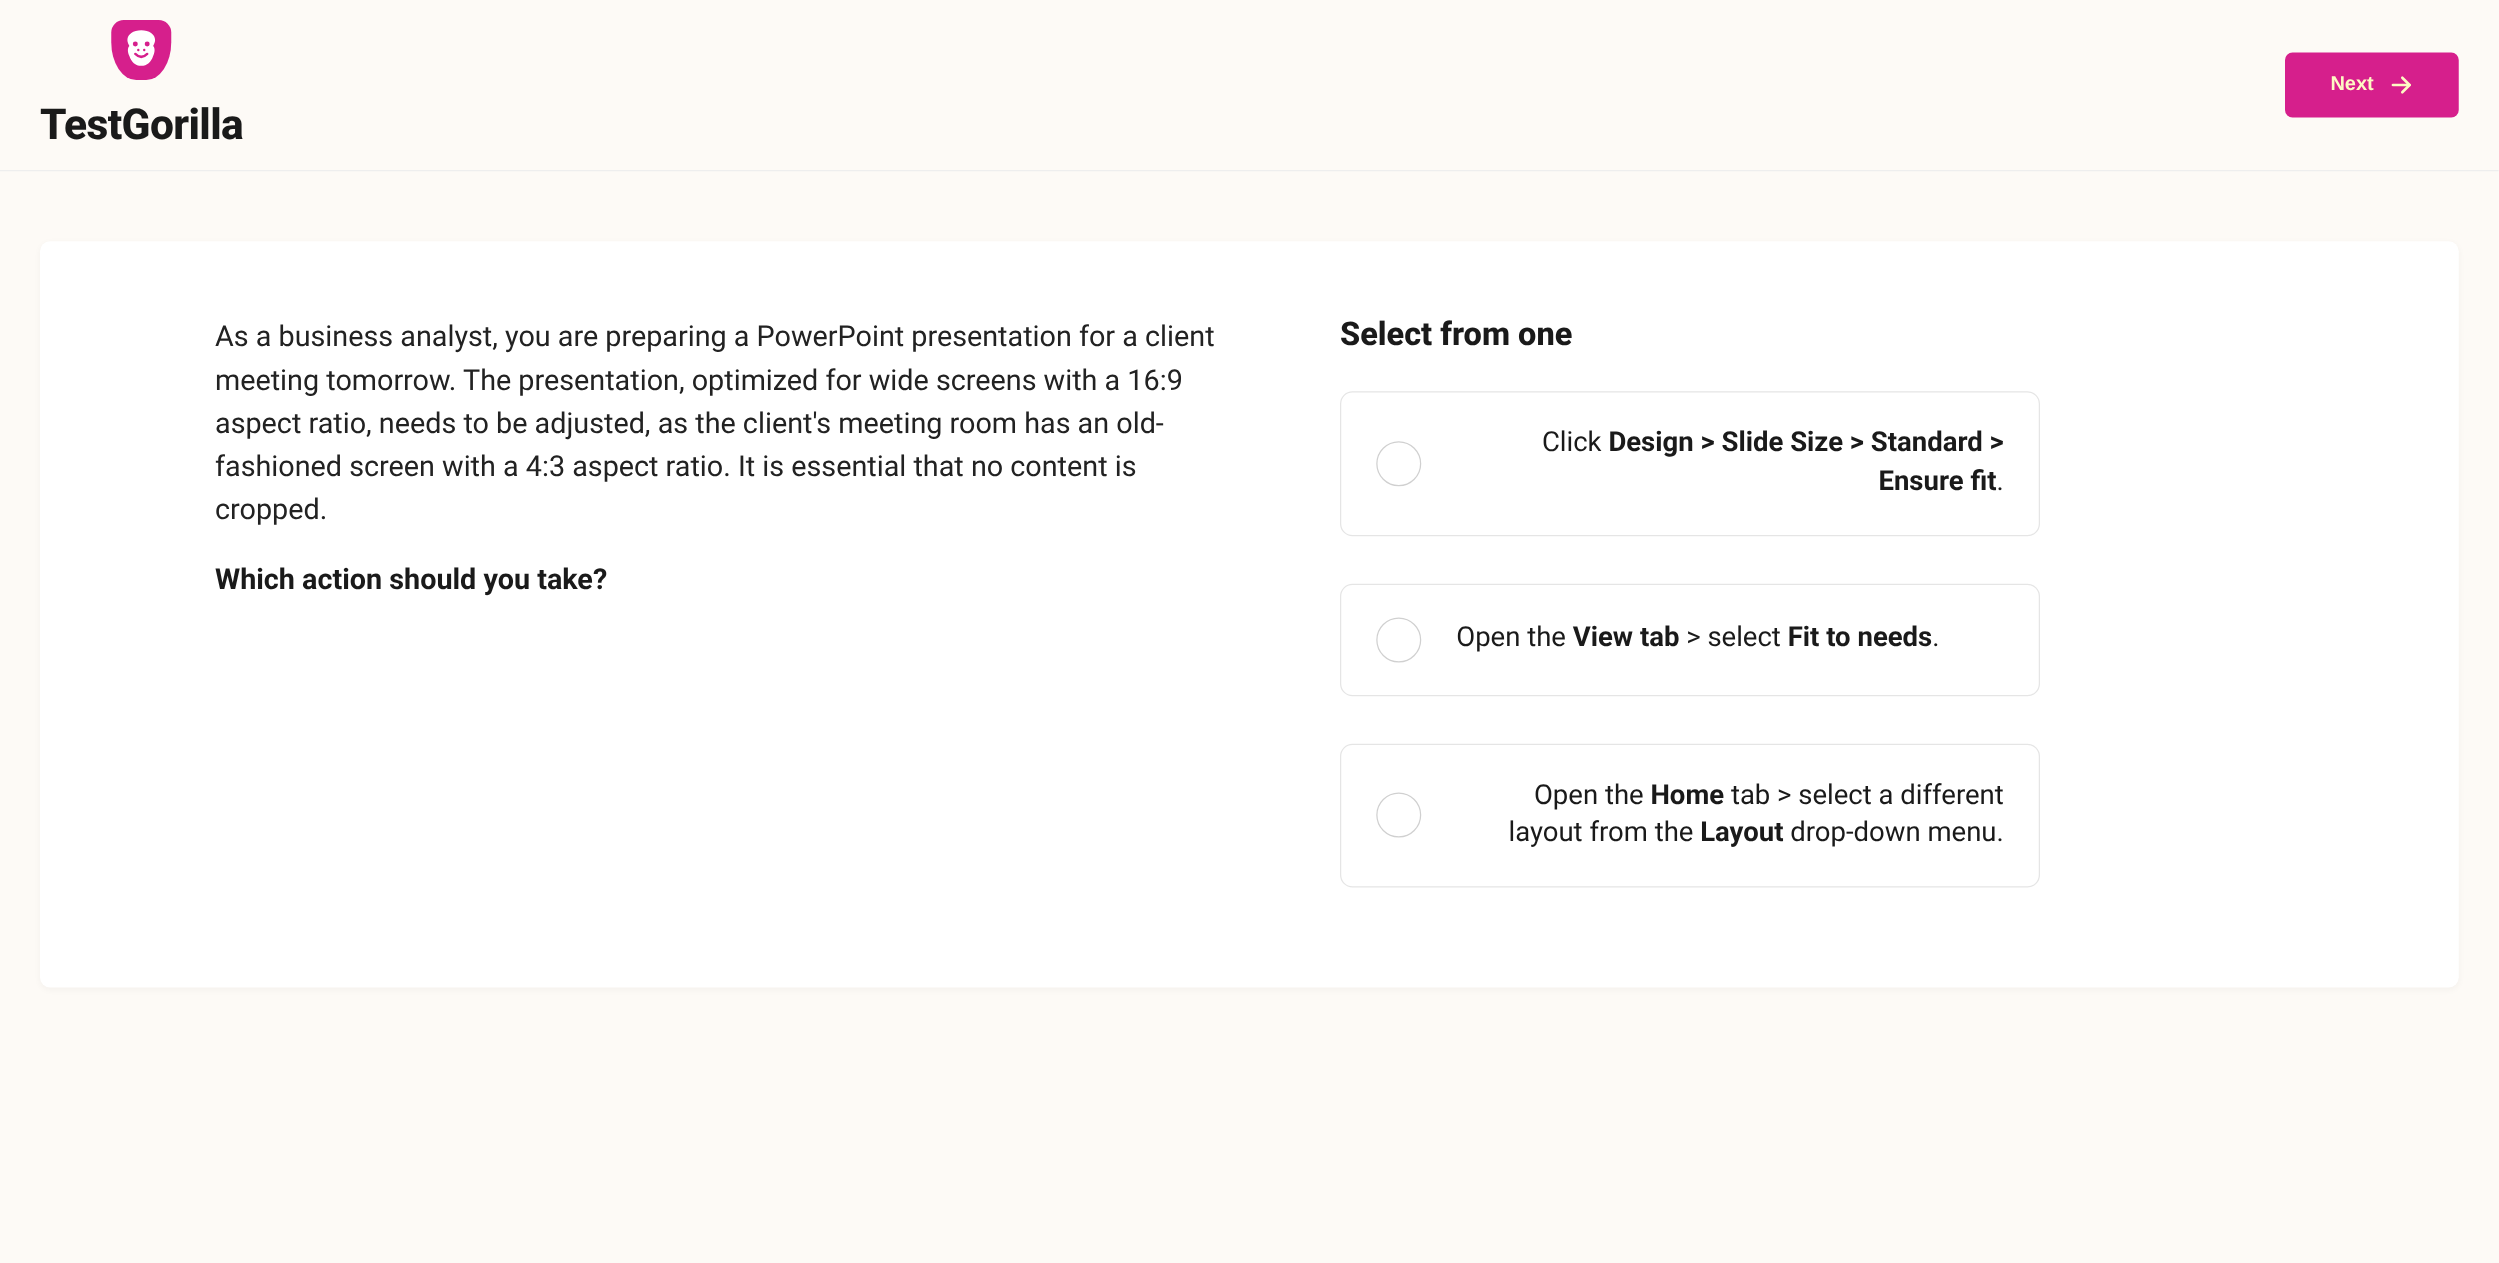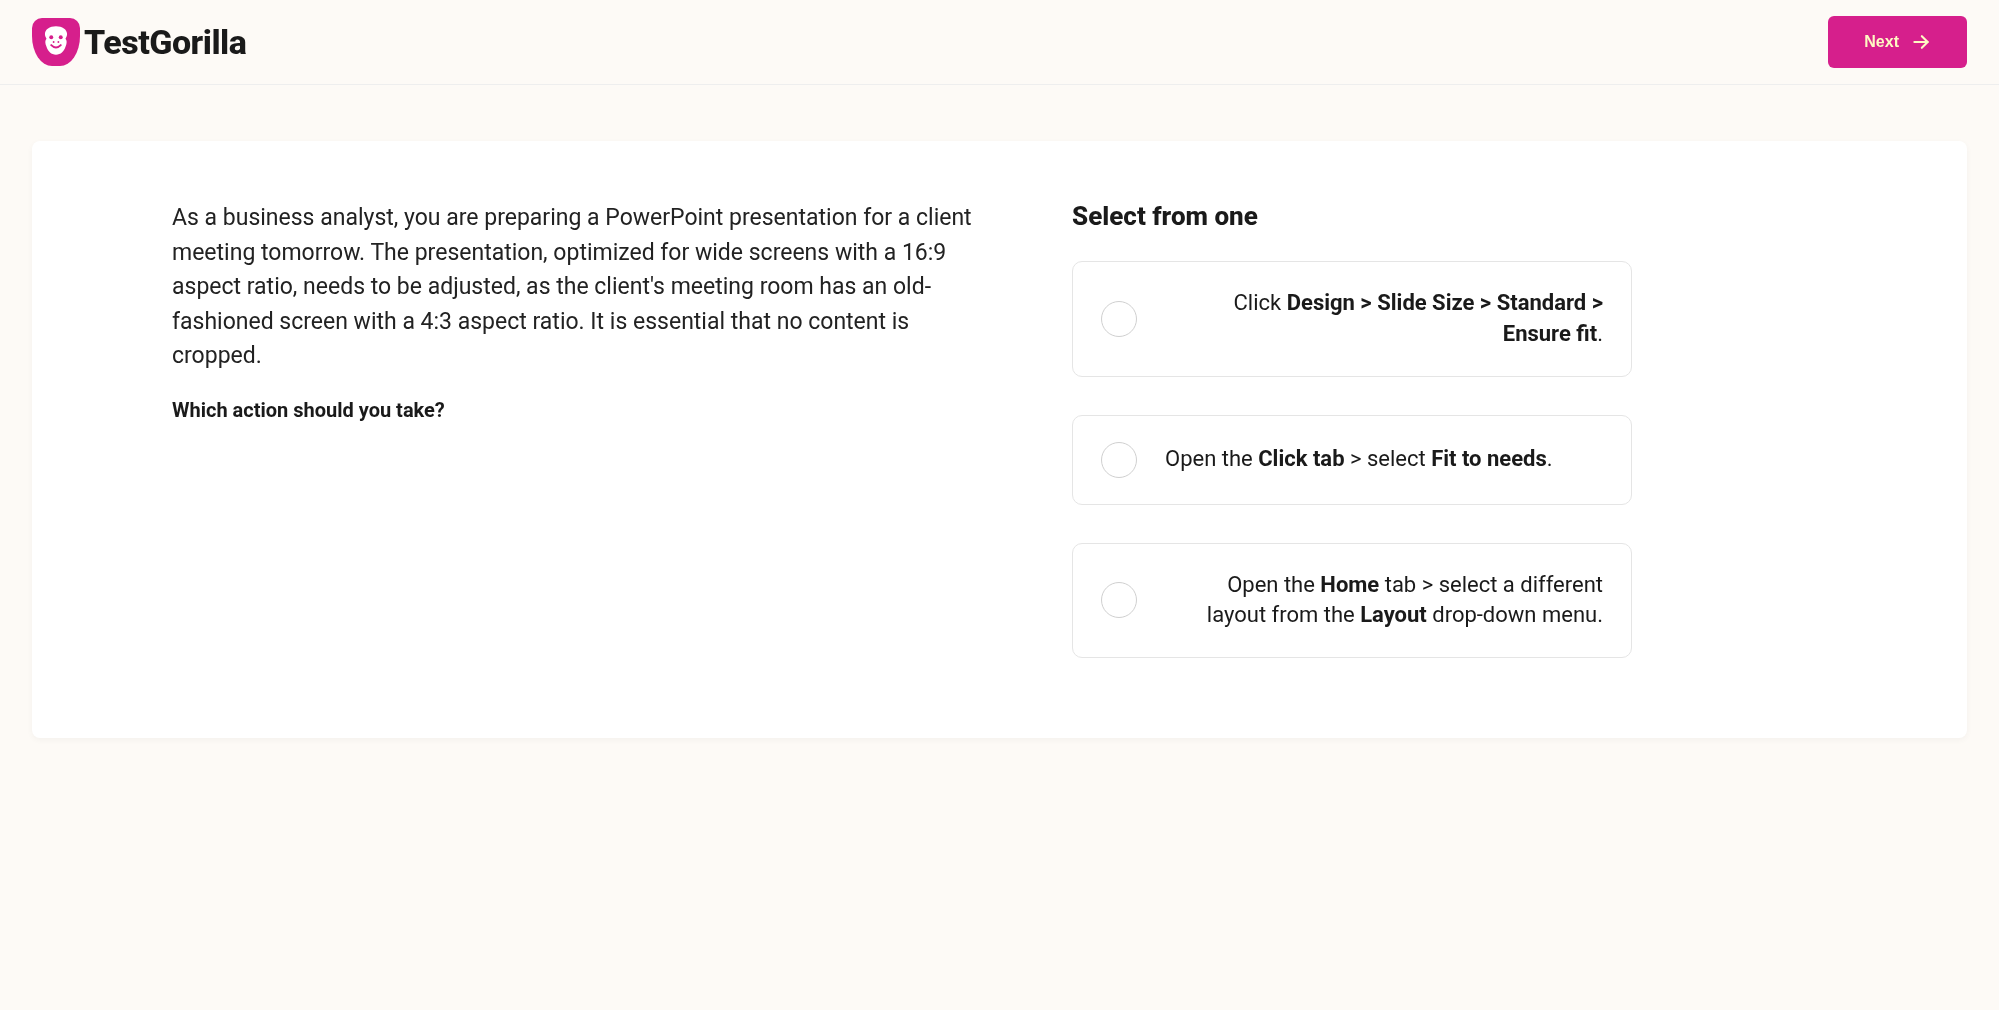--- a/index.html
+++ b/index.html
@@ -18,21 +18,22 @@
       display: flex;
       justify-content: space-between;
       align-items: center;
       padding: 16px 32px;
       border-bottom: 1px solid #eee;
       background: #fdfaf6;
     }
     .logo {
       display: flex;
       align-items: center;
-      gap: 4px;
+      gap: 16px;
+      flex-direction: column;
     }
     .logo-icon {
       width: 48px;
       height: 48px;
       background: #d61f8c;
       border-radius: 10px 10px 20px 20px / 10px 10px 30px 30px;
       position: relative;
       display: flex;
       align-items: center;
       justify-content: center;
@@ -76,21 +77,21 @@
     .left-col {
       flex: 1;
       max-width: 800px;
     }
     .question-text {
       font-size: 23px;
       line-height: 1.5;
       color: #222;
     }
     .question-prompt {
-      font-size: 20px;
+      font-size: 23px;
       font-weight: 700;
       margin-top: 24px;
     }
     .right-col {
       flex: 1;
       max-width: 560px;
     }
     .answers-heading {
       font-size: 26px;
       font-weight: 800;
@@ -159,21 +160,21 @@
   </div>
   <div class="right-col">
     <h2 class="answers-heading">Select from one</h2>
     <div id="answers-container">
         <div class="answer-option">
           <div class="radio-circle"></div>
           <div class="answer-text"><span>Click </span><b>Design &gt; Slide Size &gt; Standard &gt; Ensure fit</b><span>.</span></div>
         </div>
         <div class="answer-option">
           <div class="radio-circle"></div>
-          <div class="answer-text"><span>Open the </span><b>Click tab</b><span> &gt; select </span><b>Fit to needs</b><span>.</span></div>
+          <div class="answer-text"><span>Open the </span><b>View tab</b><span> &gt; select </span><b>Fit to needs</b><span>.</span></div>
         </div>
         <div class="answer-option">
           <div class="radio-circle"></div>
           <div class="answer-text"><span>Open the </span><b>Home</b><span> tab &gt; select a different layout from the </span><b>Layout</b><span> drop-down menu.</span></div>
         </div>
       </div>
   </div>
 </div>
 
 </body></html>

